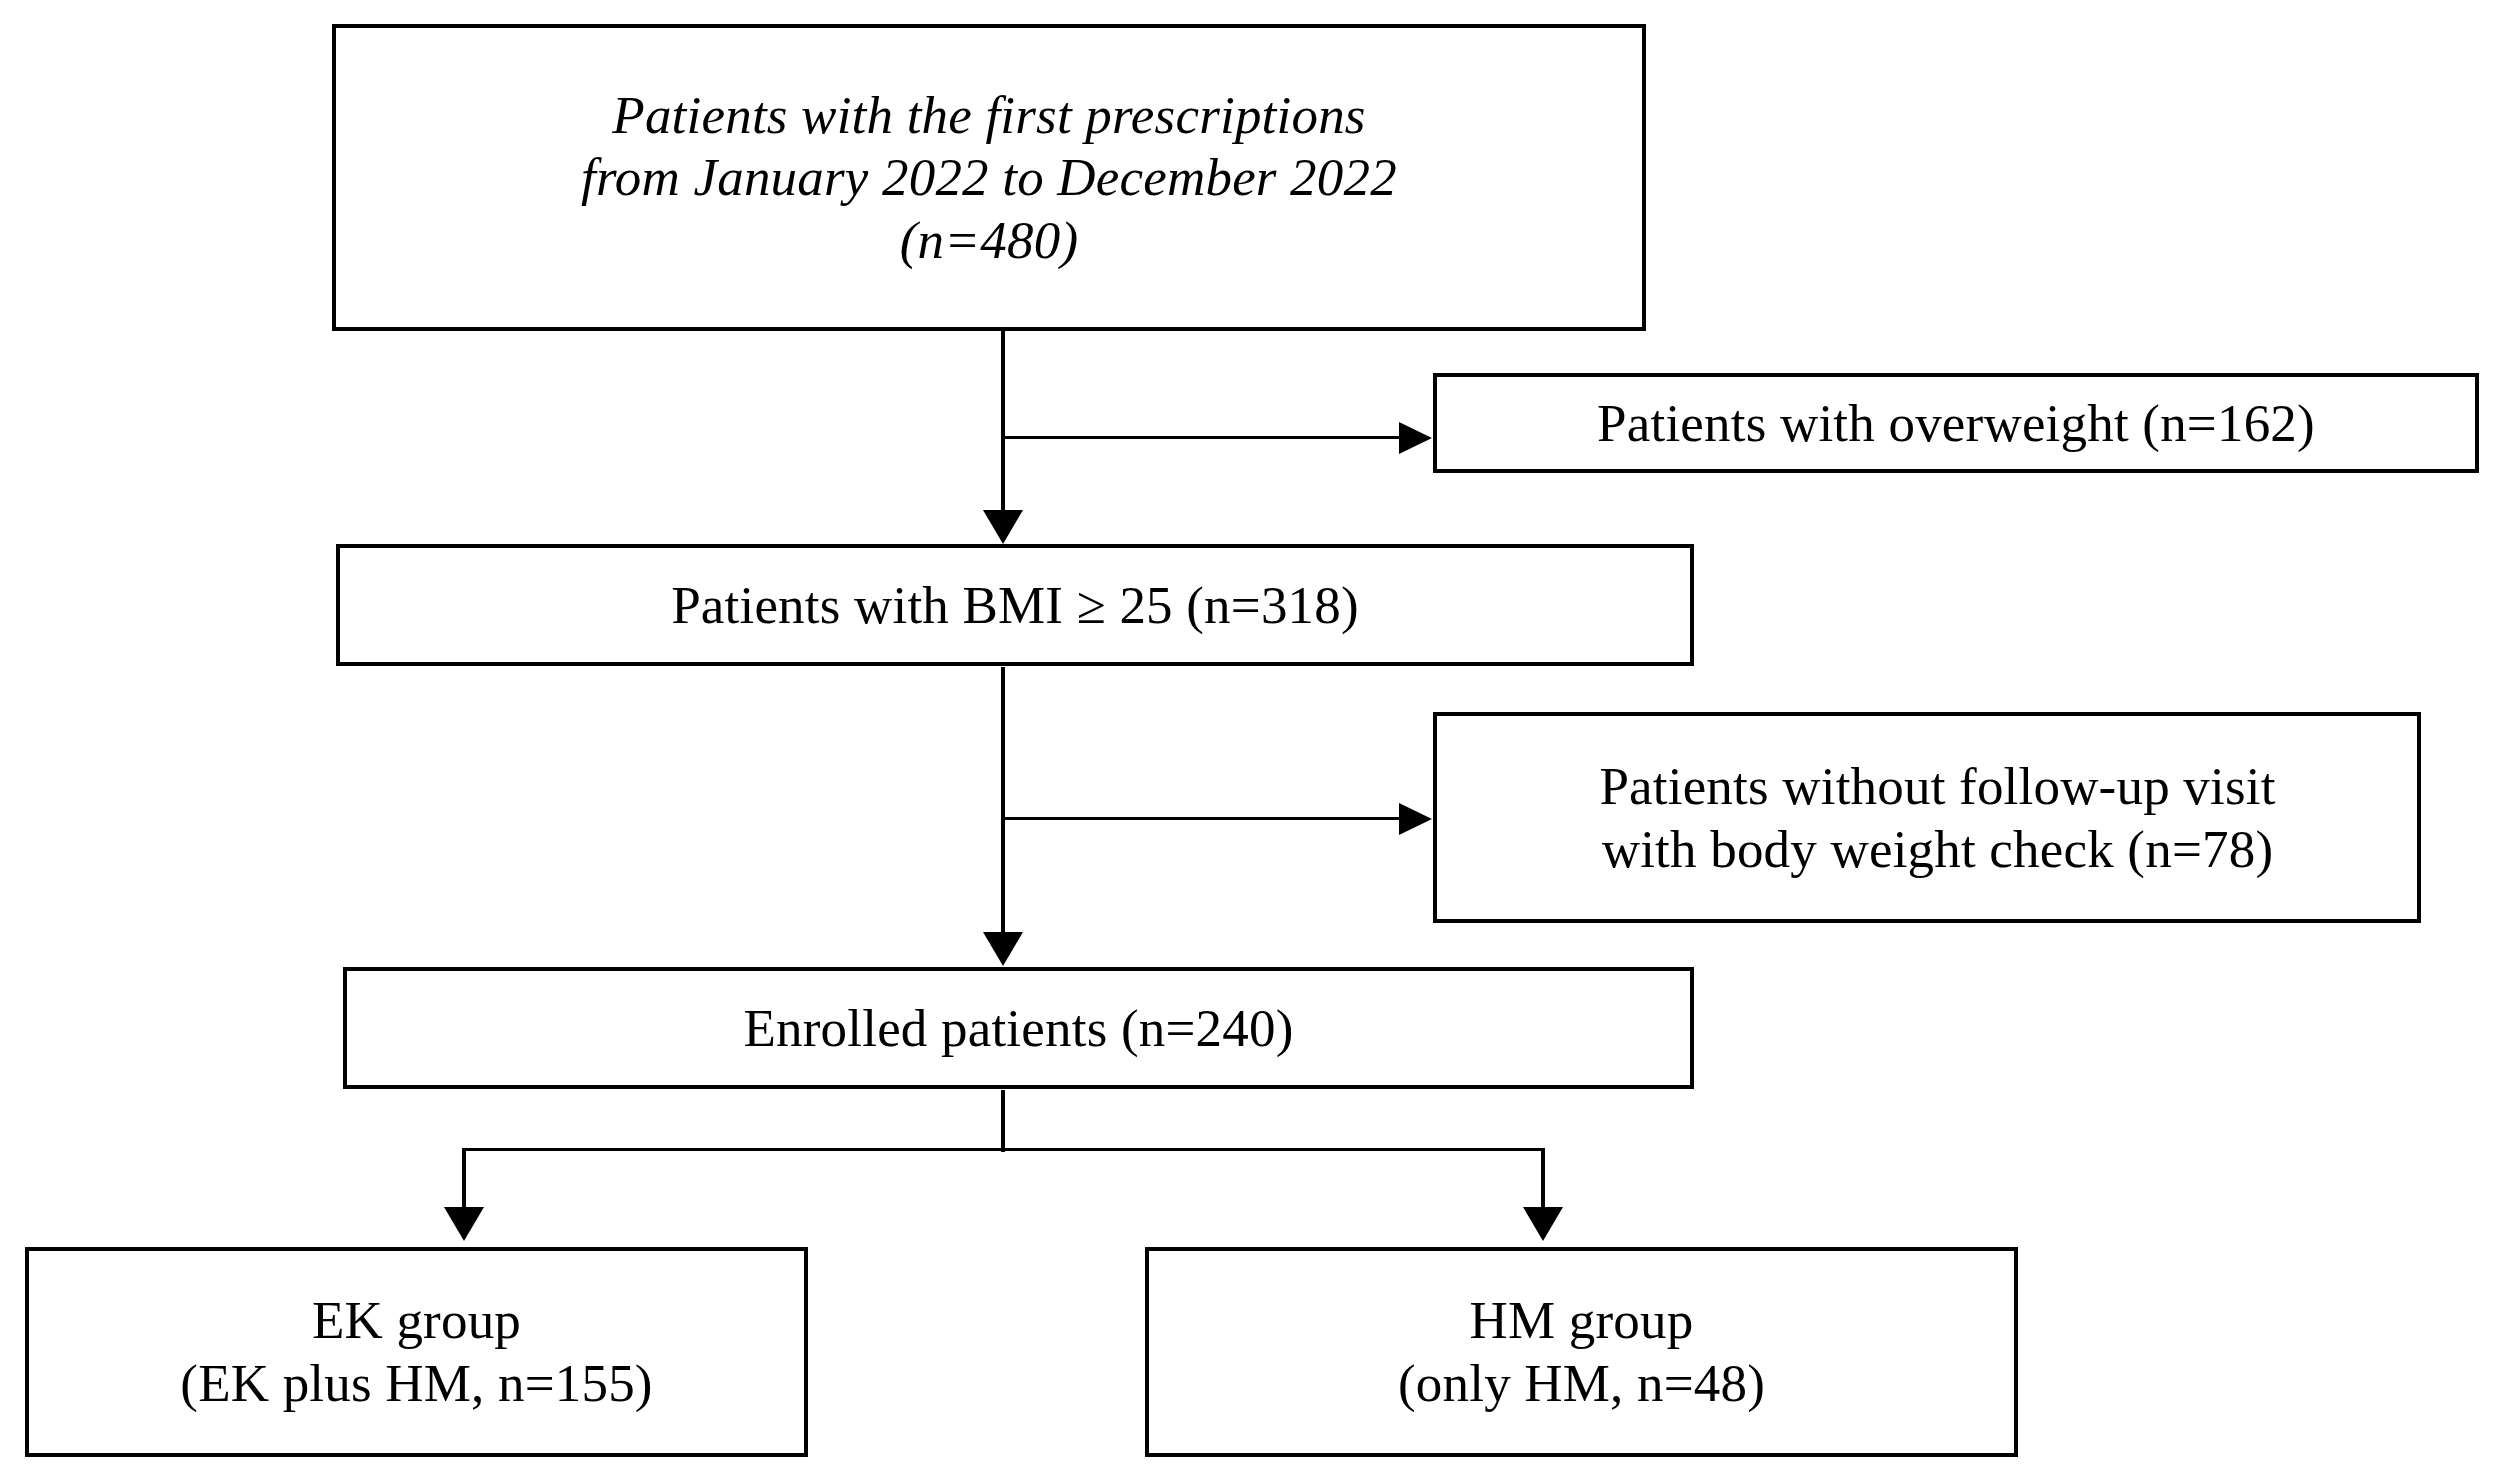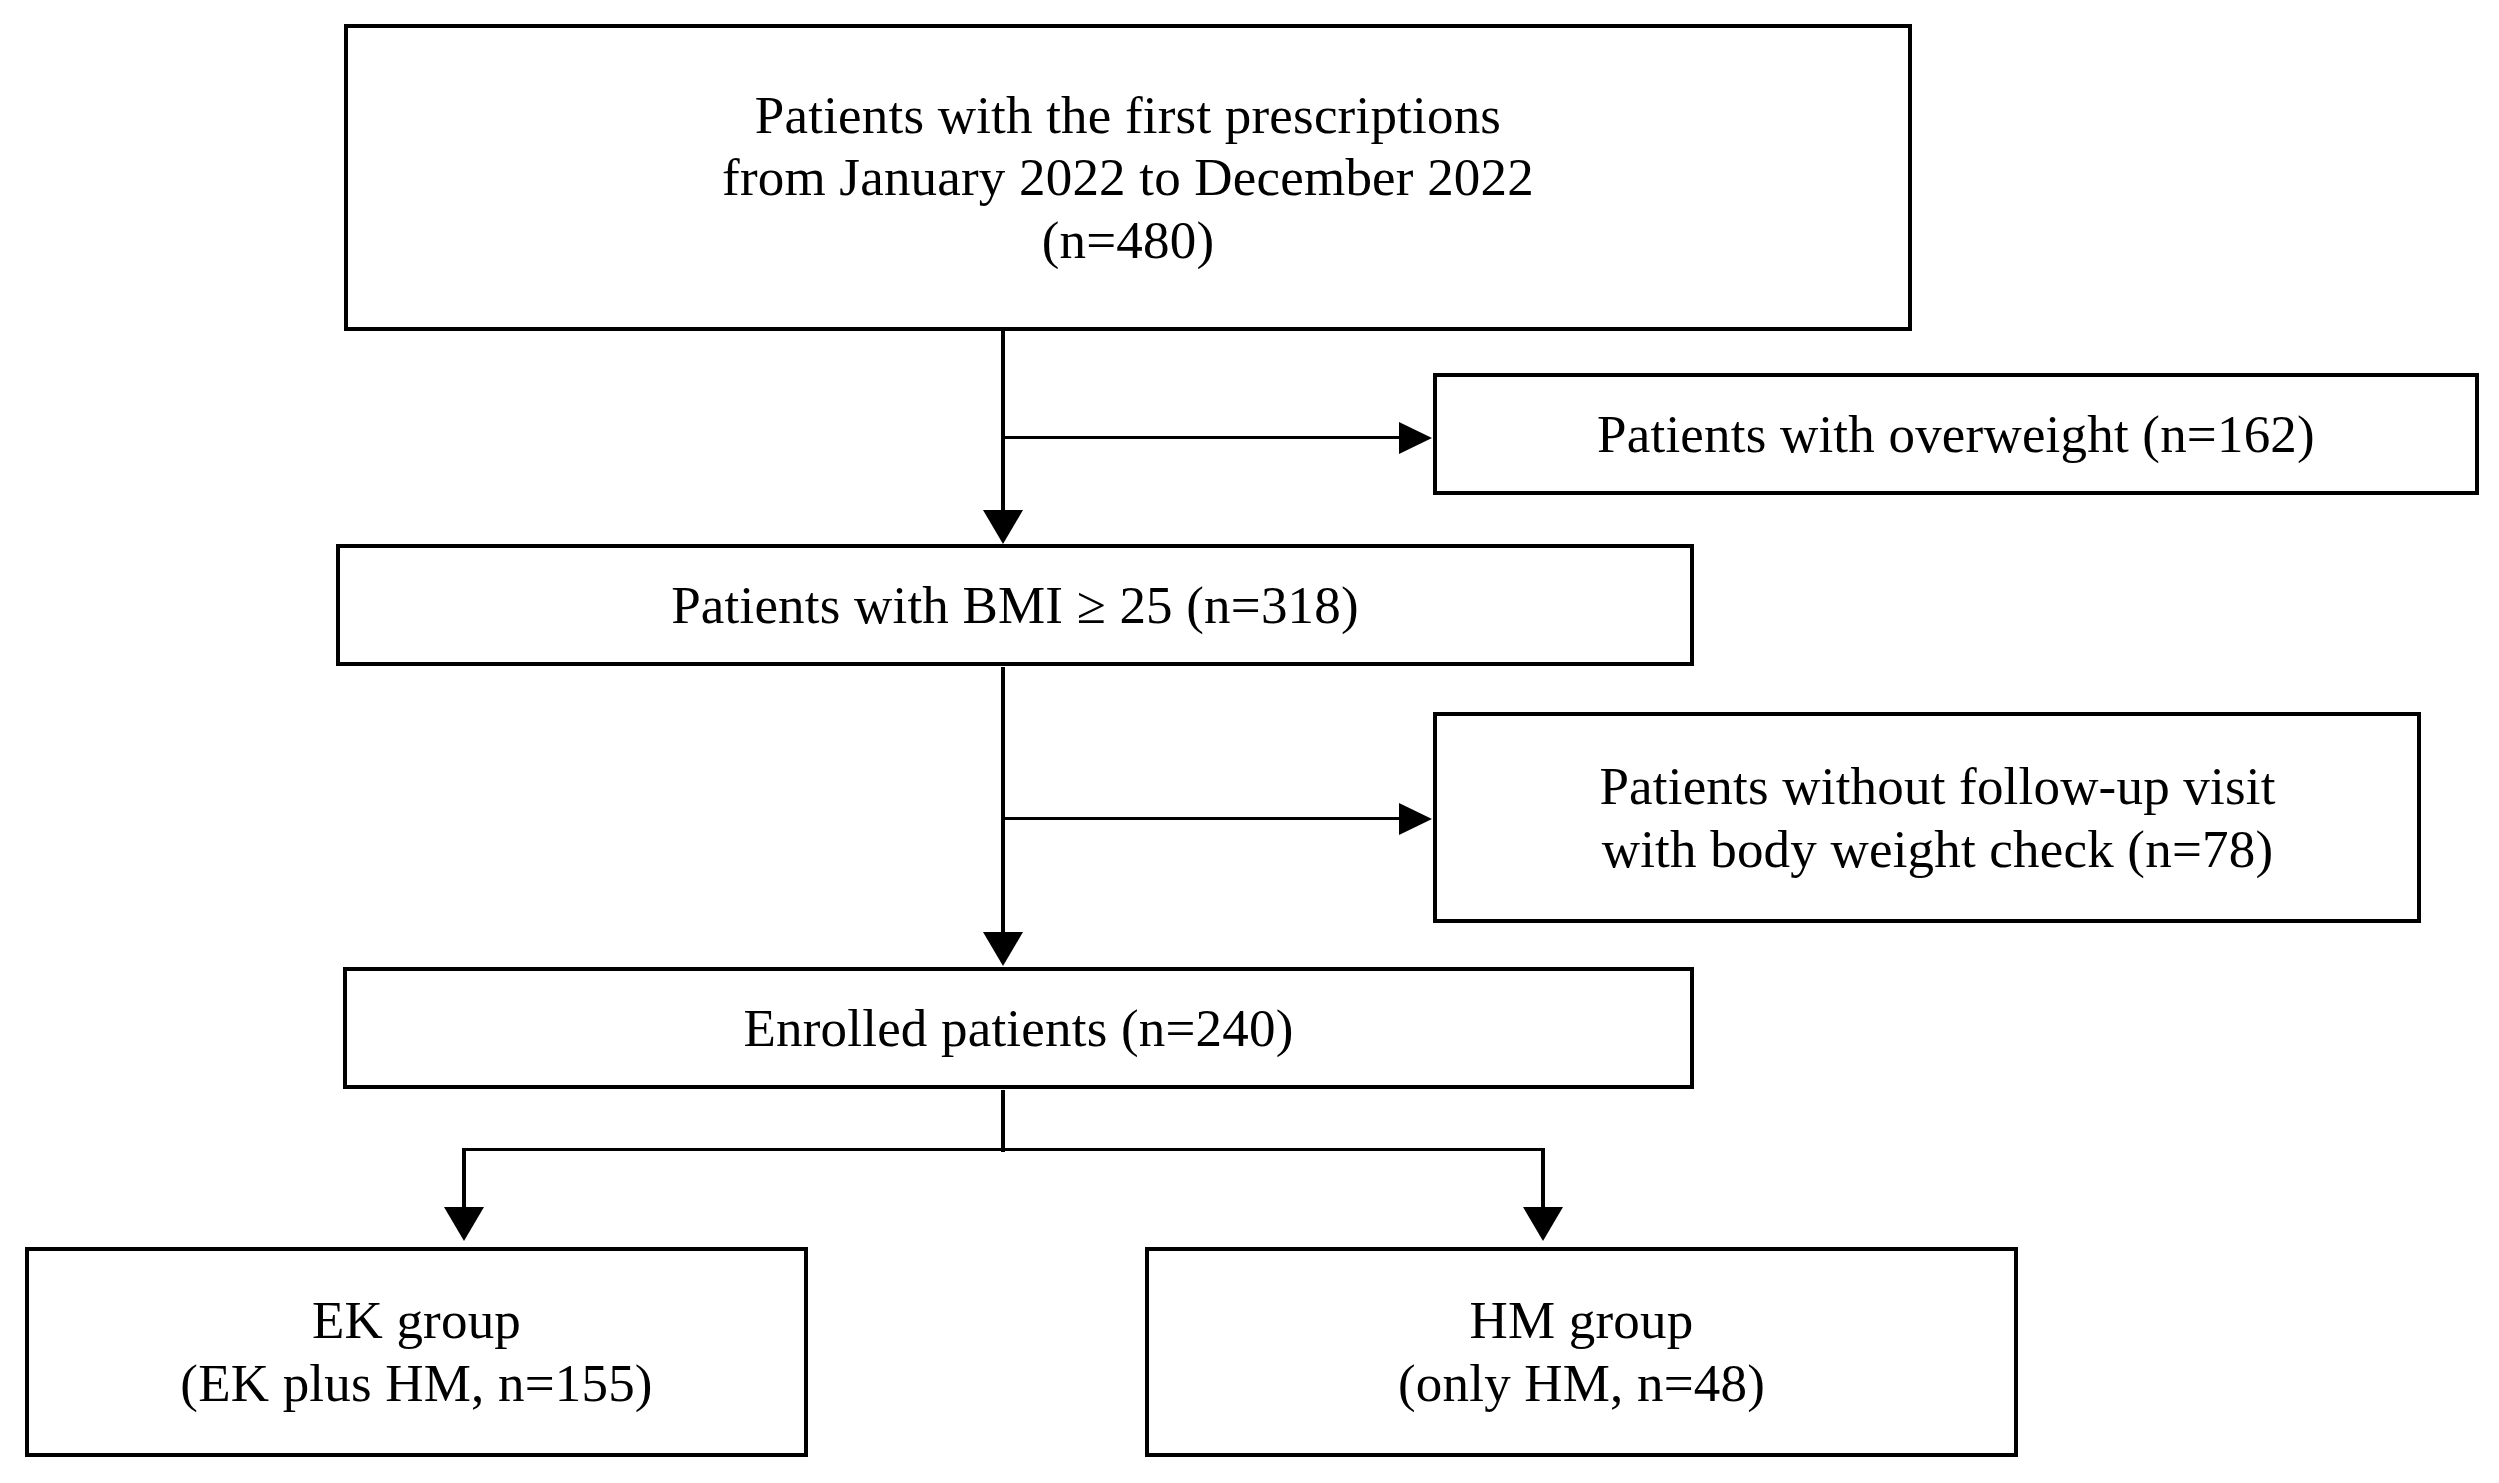--- a/index.html
+++ b/index.html
@@ -32,24 +32,24 @@
     z-index: 3;
   }
   .node .line {
     display: block;
     white-space: nowrap;
     line-height: 1.18;
     font-size: 53px;
     letter-spacing: 0.2px;
   }
   
-  #node-source   { left: 344px;  top: 24px;   width: 1568px; height: 307px; }
+  #node-source   { left: 332px;  top: 24px;   width: 1314px; height: 307px; font-style: italic; }
   #node-bmi      { left: 336px;  top: 544px;  width: 1358px; height: 122px; }
   #node-enrolled { left: 343px;  top: 967px; width: 1351px; height: 122px; }
-  #node-excl-overweight { left: 1433px; top: 373px;  width: 1046px; height: 122px; }
+  #node-excl-overweight { left: 1433px; top: 373px;  width: 1046px; height: 100px; }
   #node-excl-nofollowup { left: 1433px; top: 712px;  width: 988px; height: 211px; padding-left: 21px; }
   #node-ek       { left: 25px;   top: 1247px; width: 783px; height: 210px; }
   #node-hm       { left: 1145px; top: 1247px; width: 873px; height: 210px; }
 
   
   .vline {
     position: absolute;
     width: 4.3px;
     background: #000000;
     z-index: 1;

